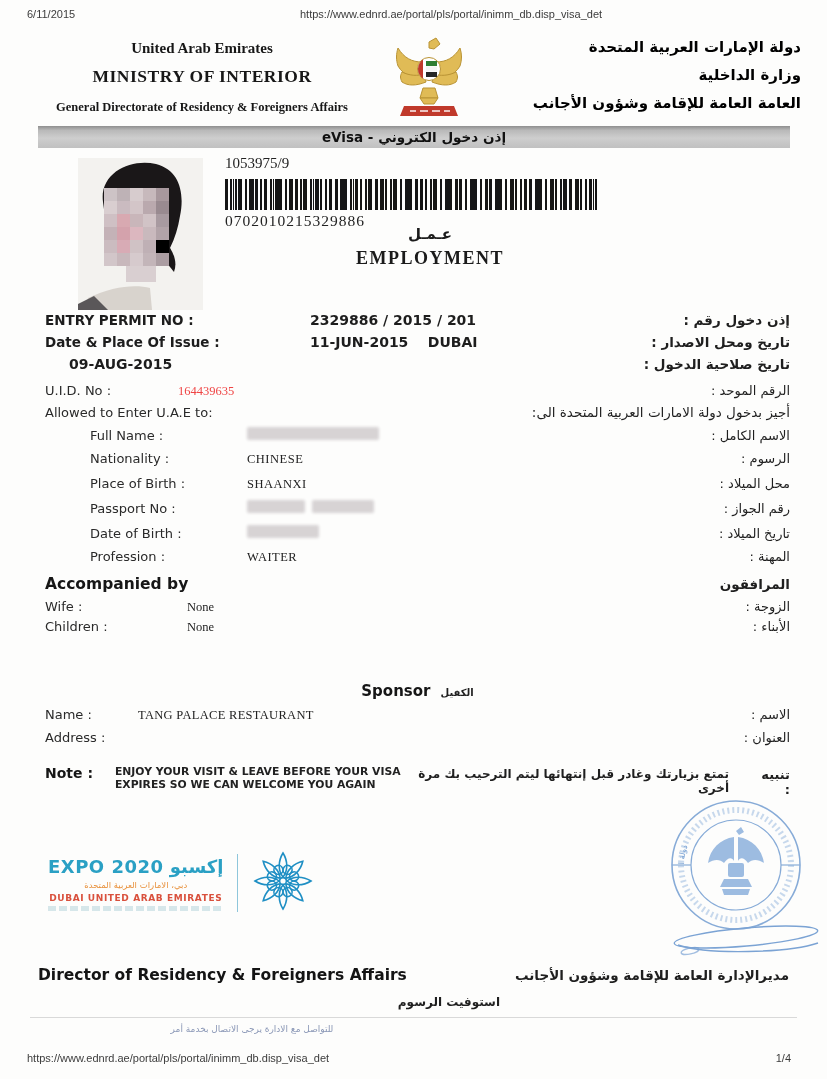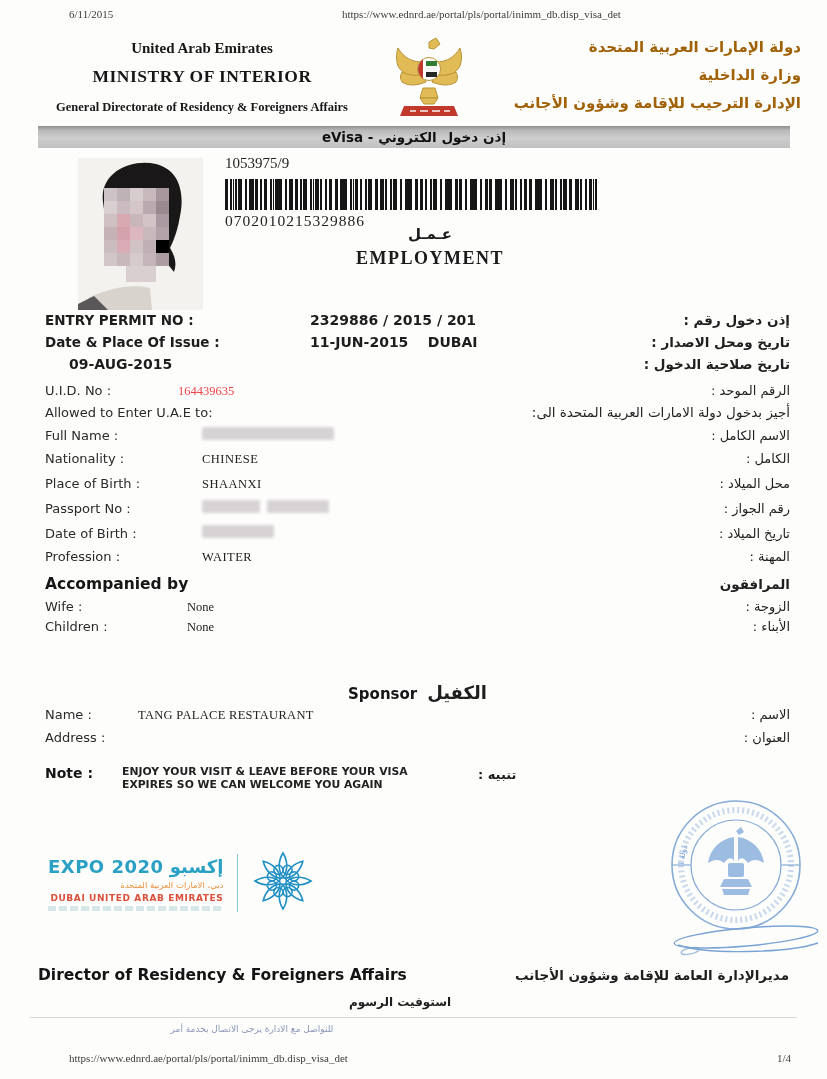--- a/index.html
+++ b/index.html
@@ -1,28 +1,28 @@
 <!DOCTYPE html>
 <html><head>
 <meta charset="utf-8">
 <style>
   html,body{margin:0;padding:0;background:#e9e9e9;}
   .page{position:relative;width:827px;height:1079px;margin:0 auto;background:#fdfdfc;
         font-family:"DejaVu Sans","Liberation Sans",sans-serif;color:#1f1f1f;overflow:hidden;}
   .abs{position:absolute;}
 
   
-  .print-meta{font-size:11px;color:#3c3c3c;font-family:Liberation Serif, serif;margin-left:42px;}
+  .print-meta{font-size:11px;color:#3c3c3c;font-family:Liberation Sans, sans-serif;}
 
   
   .lh-en{left:18px;top:40px;width:368px;text-align:center;font-family:"Liberation Serif","DejaVu Serif",serif;color:#171717;}
   .lh-en .l1{font-size:15px;font-weight:700;}
   .lh-en .l2{font-size:17.5px;font-weight:700;margin-top:9px;letter-spacing:.5px;}
   .lh-en .l3{font-size:12.5px;font-weight:700;margin-top:13px;}
-  .lh-ar{right:26px;top:38px;width:300px;text-align:right;font-weight:700;color:#a16207;}
+  .lh-ar{right:26px;top:38px;width:300px;text-align:right;font-weight:700;color:#000000;}
   .lh-ar div{font-size:15px;margin-bottom:10px;}
 
   
   .evisa-bar{left:38px;top:126px;right:37px;height:22px;
      background:linear-gradient(180deg,#8f8f8f 0,#b9b9b9 20%,#cecece 55%,#c0c0c0 100%);
      display:flex;align-items:center;justify-content:center;
      font-size:13.5px;font-weight:700;color:#111;}
 
   .filenum{left:225px;top:155px;font-family:"Liberation Serif",serif;font-size:15px;color:#222;}
   .barcode{left:225px;top:179px;width:372px;height:31px;background:
@@ -44,63 +44,63 @@
   .rowA .val{font-size:14px;font-weight:700;white-space:pre;color:#1d1d1d;}
   .rowA .ar{font-size:13.5px;font-weight:700;}
   .indent{padding-left:24px;}
   .rowB{height:21px;margin-top:5px;}
   .rowB .lbl{width:133px;font-size:13px;color:#2a2a2a;}
   .rowB .val{font-family:"Liberation Serif",serif;font-size:12.5px;color:#ef4444;}
   .rowB .ar{font-size:13px;}
   .rowAllowed{height:23px;}
   .rowAllowed .lbl{font-size:13px;color:#2a2a2a;}
   .rowAllowed .ar{font-size:13.5px;}
-  .rowP{height:24.4px;}
+  .rowP{height:24.4px;margin-left:45px;}
   .rowP .lbl{width:157px;font-size:13px;color:#2a2a2a;}
   .rowP .val{font-family:"Liberation Serif",serif;font-size:12.5px;letter-spacing:.5px;color:#222;}
   .rowP .ar{font-size:13px;}
   .rowTitle{height:24px;margin-top:2px;}
   .rowTitle .lbl{font-size:15.5px;font-weight:700;color:#161616;}
   .rowTitle .ar{font-size:13.5px;font-weight:700;}
   .rowC{height:20px;}
   .rowC .lbl{width:142px;font-size:13px;color:#2a2a2a;}
   .rowC .val{font-family:"Liberation Serif",serif;font-size:12.5px;color:#222;}
   .rowC .ar{font-size:13px;}
   .blur{display:inline-block;height:13px;background:#d7d3d4;border-radius:2px;filter:blur(1.6px);vertical-align:middle;}
 
   
   .sponsor{left:45px;top:682px;right:37px;}
   .sp-title{display:flex;justify-content:center;align-items:baseline;gap:10px;height:25px;}
   .sp-title .en{font-size:15px;font-weight:700;color:#161616;}
-  .sp-title .ar{font-size:18px;font-weight:700;direction:rtl;}
+  .sp-title .ar{font-size:10px;font-weight:700;direction:rtl;}
   .rowS{display:flex;align-items:baseline;height:23px;}
   .rowS .lbl{width:93px;font-size:13px;color:#2a2a2a;}
   .rowS .val{font-family:"Liberation Serif",serif;font-size:12.5px;letter-spacing:.3px;color:#222;}
   .rowS .ar{margin-left:auto;font-size:13px;direction:rtl;}
 
   
   .note{left:45px;top:765px;right:37px;display:flex;align-items:flex-start;}
   .note .lbl{font-size:14px;font-weight:700;width:77px;color:#161616;}
   .note .txt{font-size:10.8px;font-weight:700;line-height:13px;color:#222;width:330px;}
   .note .artxt{margin-left:auto;font-size:12px;font-weight:700;direction:rtl;padding-top:2px;}
   .note .arlbl{font-size:13px;font-weight:700;direction:rtl;margin-left:26px;padding-top:2px;}
 
   
   .expo{left:48px;top:850px;display:flex;align-items:center;gap:14px;}
-  .expo .txt{text-align:right;direction:rtl;}
+  .expo .txt{text-align:center;direction:rtl;}
   .expo .t1{font-size:18px;font-weight:700;letter-spacing:.5px;}
   .expo .t2{font-size:8.5px;margin-top:3px;}
   .expo .t3{font-size:9px;font-weight:700;letter-spacing:.6px;direction:ltr;margin-top:3px;}
   .expo .t4{height:5px;margin-top:3px;background:repeating-linear-gradient(90deg,#bcd8de 0 8px,transparent 8px 11px);opacity:.6;}
   .expo .divider{width:1px;height:58px;background:#8ec6db;}
 
   .director{left:38px;top:966px;right:38px;display:flex;justify-content:space-between;align-items:baseline;}
   .director .en{font-size:15.5px;font-weight:700;color:#141414;}
   .director .ar{font-size:13.5px;font-weight:700;direction:rtl;}
-  .fees{left:300px;top:995px;width:200px;text-align:center;font-size:12px;font-weight:700;direction:rtl;}
+  .fees{left:300px;top:995px;width:200px;font-size:12px;font-weight:700;direction:rtl;}
   .hr{left:30px;top:1017px;right:30px;height:1px;background:#d9d9d9;}
   .contact{left:112px;top:1024px;width:280px;text-align:center;font-size:9px;color:#8a97b6;direction:rtl;}
 </style>
 </head>
 <body>
 
 <div class="page">
 
   <div class="abs print-meta" style="left:27px;top:8px;">6/11/2015</div>
   <div class="abs print-meta" style="left:300px;top:8px;">https://www.ednrd.ae/portal/pls/portal/inimm_db.disp_visa_det</div>
@@ -133,21 +133,21 @@
           <line x1="30" y1="75" x2="38" y2="75"></line>
         <line x1="42" y1="75" x2="50" y2="75"></line>
           <line x1="54" y1="75" x2="60" y2="75"></line>
       </g>
     </svg>
   </div>
 
   <div class="abs lh-ar" dir="rtl">
     <div>دولة الإمارات العربية المتحدة</div>
     <div>وزارة الداخلية</div>
-    <div>الإدارة الترحيب للإقامة وشؤون الأجانب</div>
+    <div>العامة العامة للإقامة وشؤون الأجانب</div>
   </div>
 
   <div class="abs evisa-bar">
     <span dir="ltr">eVisa - إذن دخول الكتروني</span>
   </div>
 
   <div class="abs" style="left:78px;top:158px;">
     <svg width="125" height="152" viewBox="0 0 125 152">
       <rect width="125" height="152" fill="#f3f2ef"></rect>
       <path d="M25,44 C21,14 54,0 78,6 C101,12 107,34 102,58 C100,70 97,80 92,90 L95,104 C89,98 86,78 85,62 C68,48 52,50 44,64 L40,94 C33,82 27,62 25,44 Z" fill="#1a1718"></path>
@@ -228,21 +228,21 @@
     </div>
 
     <div class="frow rowP">
       <span class="lbl">Full Name :</span>
       <span class="blur" style="width:132px;"></span>
       <span class="ar">الاسم الكامل :</span>
     </div>
     <div class="frow rowP">
       <span class="lbl">Nationality :</span>
       <span class="val">CHINESE</span>
-      <span class="ar">الكامل :</span>
+      <span class="ar">الرسوم :</span>
     </div>
     <div class="frow rowP">
       <span class="lbl">Place of Birth :</span>
       <span class="val">SHAANXI</span>
       <span class="ar">محل الميلاد :</span>
     </div>
     <div class="frow rowP">
       <span class="lbl">Passport No :</span>
       <span class="blur" style="width:58px;"></span>
       <span class="blur" style="width:62px;margin-left:7px;"></span>
@@ -290,20 +290,21 @@
       <span class="ar">العنوان :</span>
     </div>
   </div>
 
   <div class="abs note">
     <span class="lbl">Note :</span>
     <span class="txt">
       <span>ENJOY YOUR VISIT &amp; LEAVE BEFORE YOUR VISA</span><br>
       <span>EXPIRES SO WE CAN WELCOME YOU AGAIN</span>
     </span>
+    <span class="artxt">تمتع بزيارتك وغادر قبل إنتهائها ليتم الترحيب بك مرة أخرى</span>
     <span class="arlbl">تنبيه :</span>
   </div>
 
   <div class="abs expo">
     <div class="txt">
       <div class="t1" style="color:#2aa0c4;">
         <span>إكسبو</span>
         <span dir="ltr">EXPO 2020</span>
       </div>
       <div class="t2" style="color:#e8913c;">دبي، الامارات العربية المتحدة</div>

